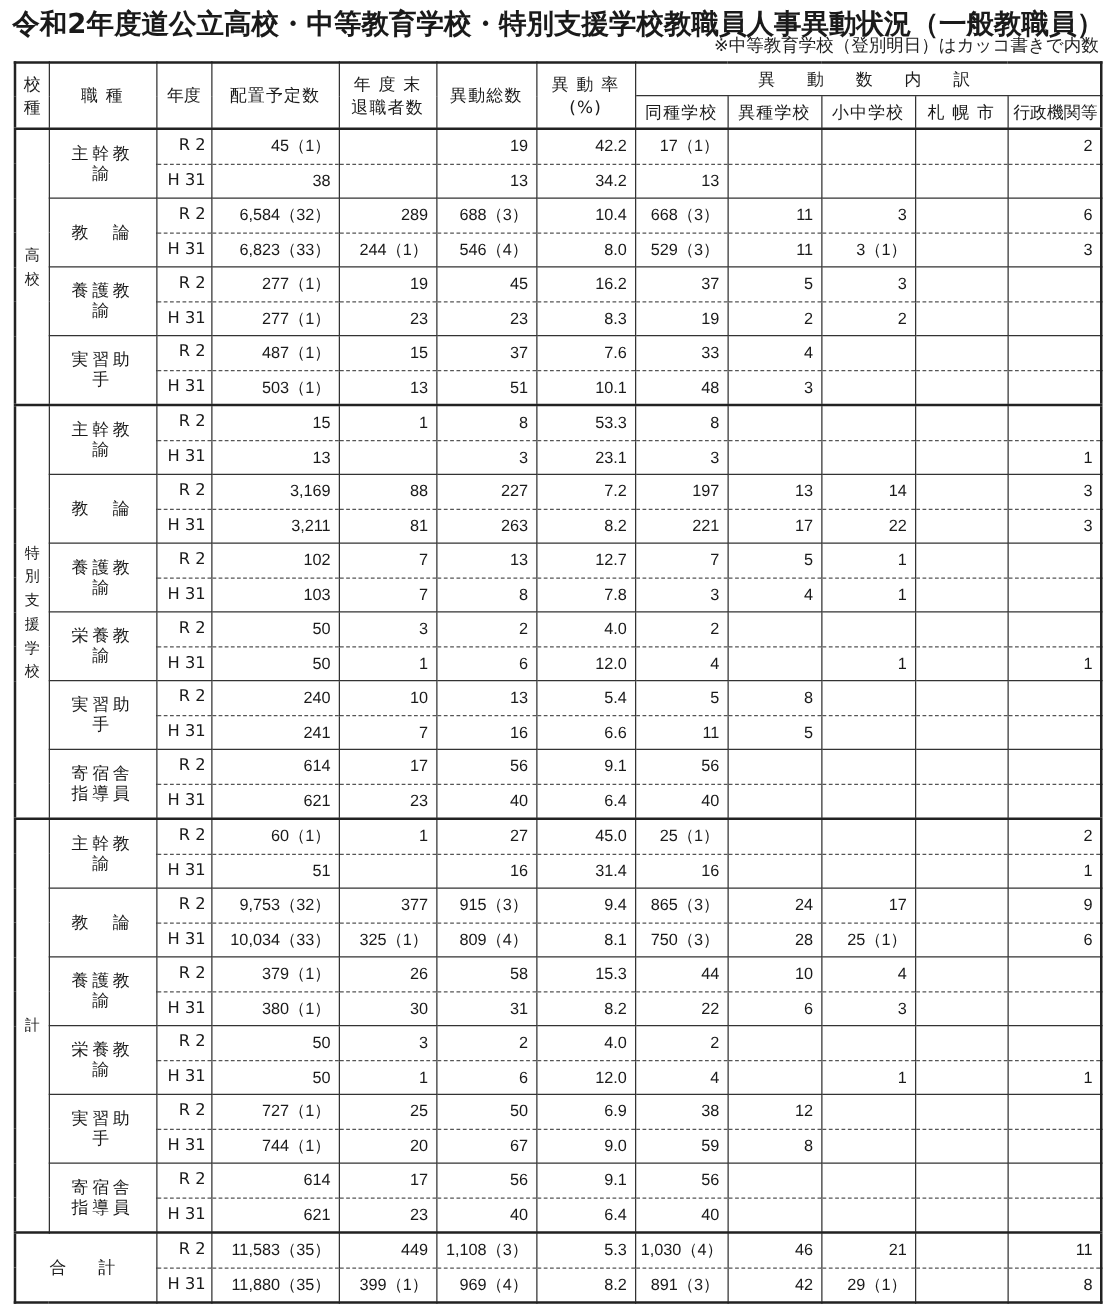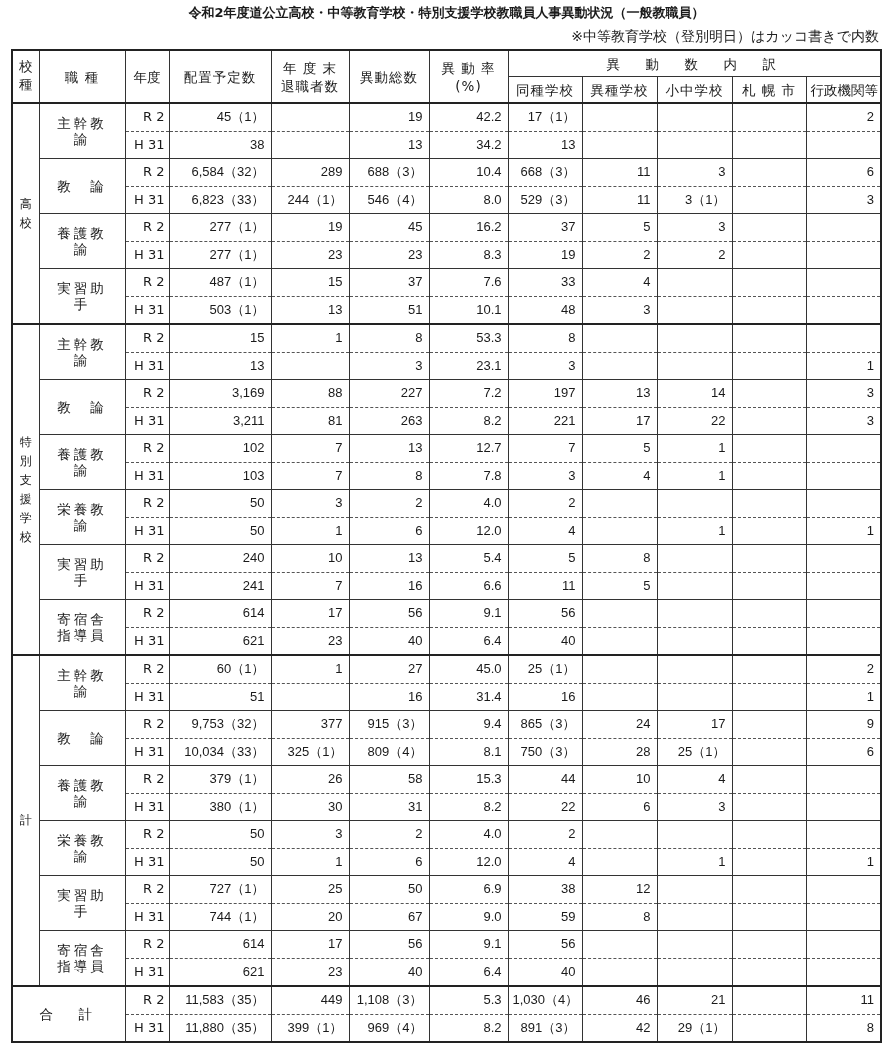--- a/index.html
+++ b/index.html
@@ -1,19 +1,19 @@
 <!DOCTYPE html>
 <html><head>
 <meta charset="utf-8">
 <style>
   html, body { margin: 0; padding: 0; background: #ffffff; }
   body { width: 893px; height: 1051px; position: relative; overflow: hidden;
          font-family: "DejaVu Sans", sans-serif; color: #1a1a1a; }
   .title { position: absolute; left: 0; top: 4px; width: 893px; text-align: center;
-           font-size: 13px; font-weight: bold; letter-spacing: 0px; }
+           font-size: 22px; font-weight: bold; letter-spacing: 0px; }
   .note { position: absolute; right: 14px; top: 28px; font-size: 14px; color: #222; }
   table { position: absolute; left: 11px; top: 49px; border-collapse: collapse;
           table-layout: fixed; width: 869px; }
   td, th { border: 1px solid #333; padding: 0 4px; font-size: 13px; font-weight: normal;
            height: 26.5px; line-height: 14px; overflow: hidden; white-space: nowrap; }
   th { text-align: center; height: 25px; font-size: 13.5px; letter-spacing: 1px; }
   td.num { text-align: right; padding-right: 6px; font-family: "Liberation Sans Narrow", "Liberation Sans", sans-serif; }
   td.yr { text-align: right; }
   td.school { text-align: center; vertical-align: middle; white-space: normal; line-height: 19px; padding: 0; font-size: 12px; }
   td.job { text-align: center; letter-spacing: 3px; white-space: normal; line-height: 16px; font-size: 13.5px; margin-top: 40px; }
@@ -38,21 +38,21 @@
       <col style="width:80px">
     <col style="width:79px">
       <col style="width:74px">
       <col style="width:75px">
     <col style="width:75px">
       <col style="width:74px">
       <col style="width:75px">
   </colgroup>
   <thead>
     <tr>
-      <th rowspan="2" style="white-space:normal;line-height:18px;padding:0;letter-spacing:0;"><span style="display:inline-block;width:14px;font-family:Liberation Mono, monospace;">校種</span></th>
+      <th rowspan="2" style="white-space:normal;line-height:18px;padding:0;letter-spacing:0;"><span style="display:inline-block;width:14px;">校種</span></th>
       <th rowspan="2">職 種</th>
       <th rowspan="2" style="letter-spacing:0;">年度</th>
       <th rowspan="2">配置予定数</th>
       <th rowspan="2" style="white-space:normal;line-height:18px;"><span style="display:inline-block;width:64px;">年 度 末 退職者数</span></th>
       <th rowspan="2">異動総数</th>
       <th rowspan="2" style="white-space:normal;line-height:18px;"><span style="display:inline-block;width:64px;">異 動 率 (%)</span></th>
       <th colspan="5" style="letter-spacing:6px;">異　動　数　内　訳</th>
     </tr>
     <tr>
       <th>同種学校</th>

